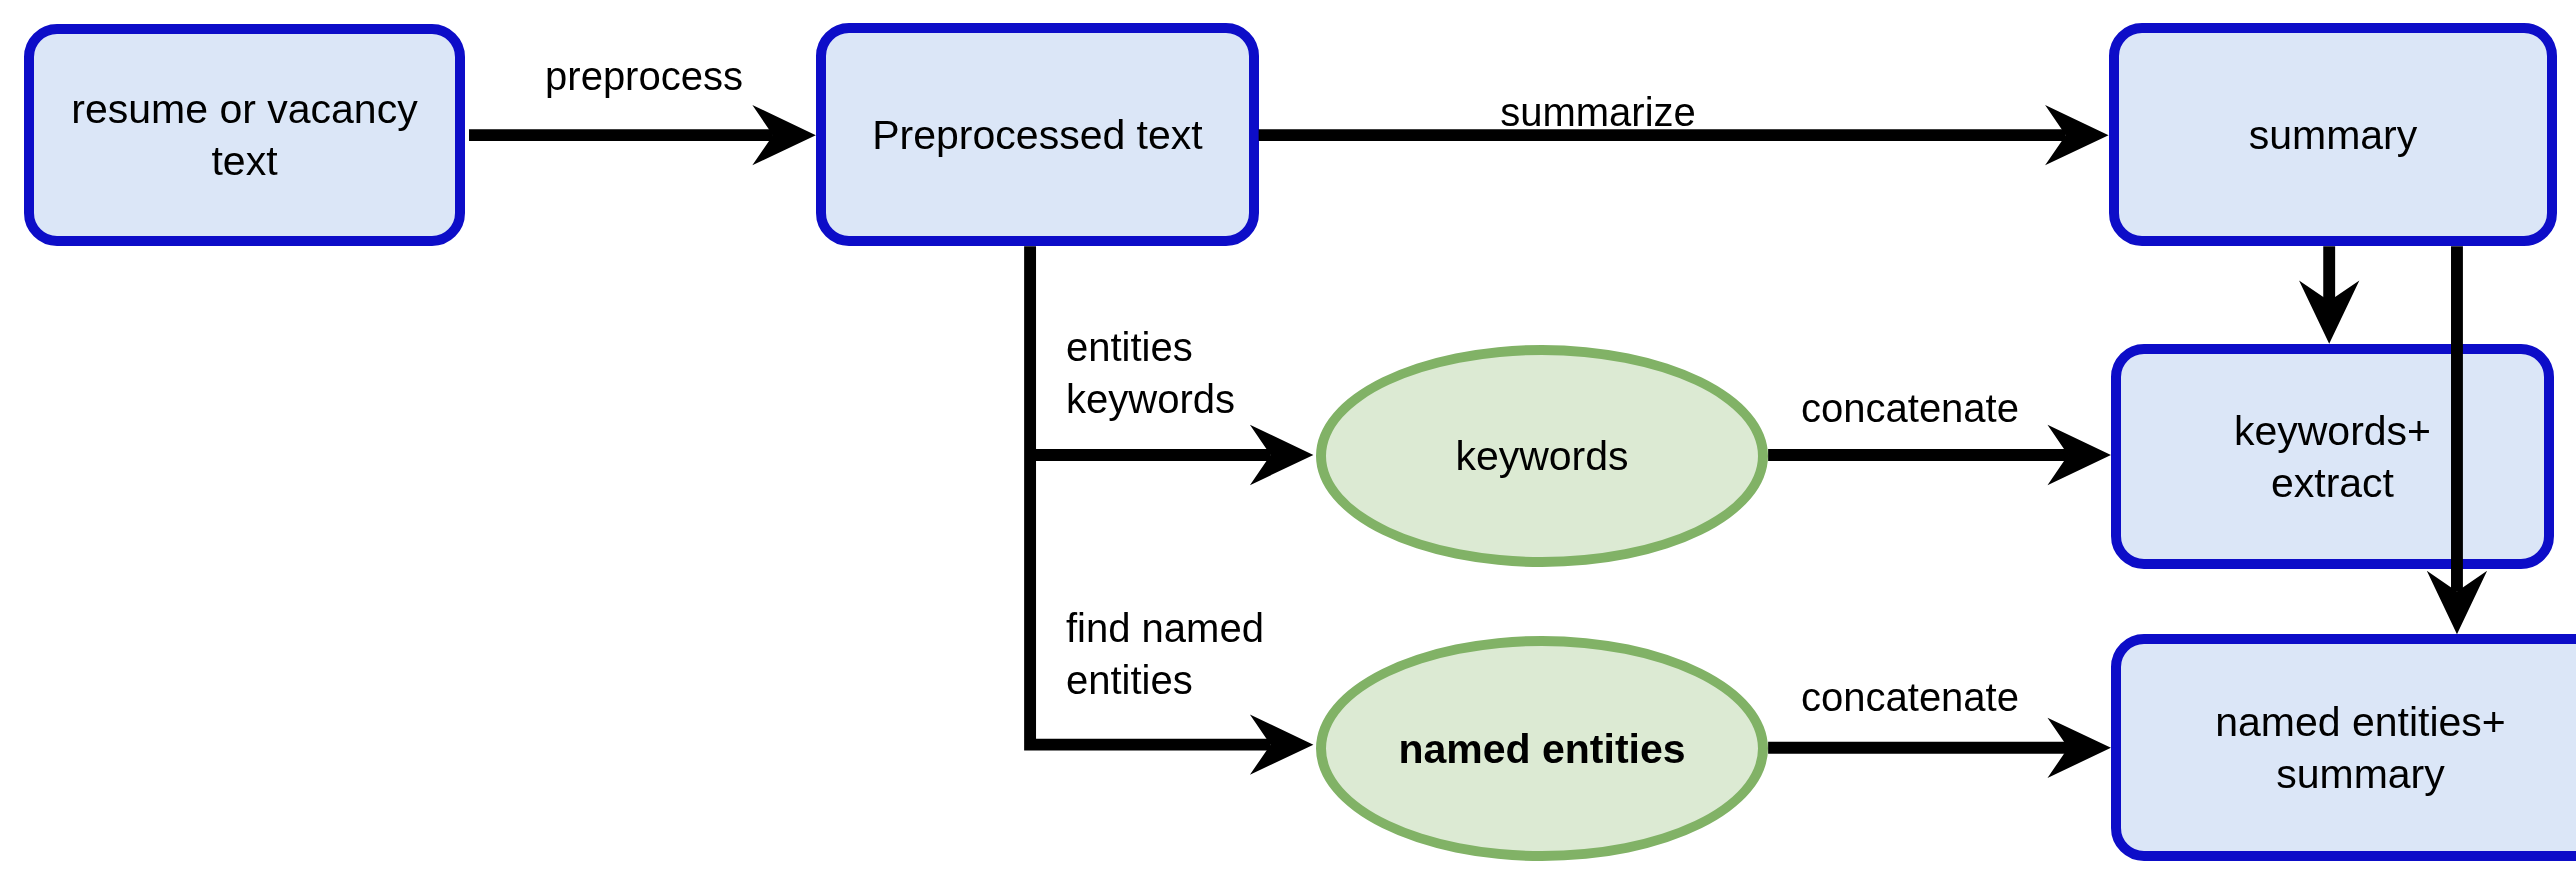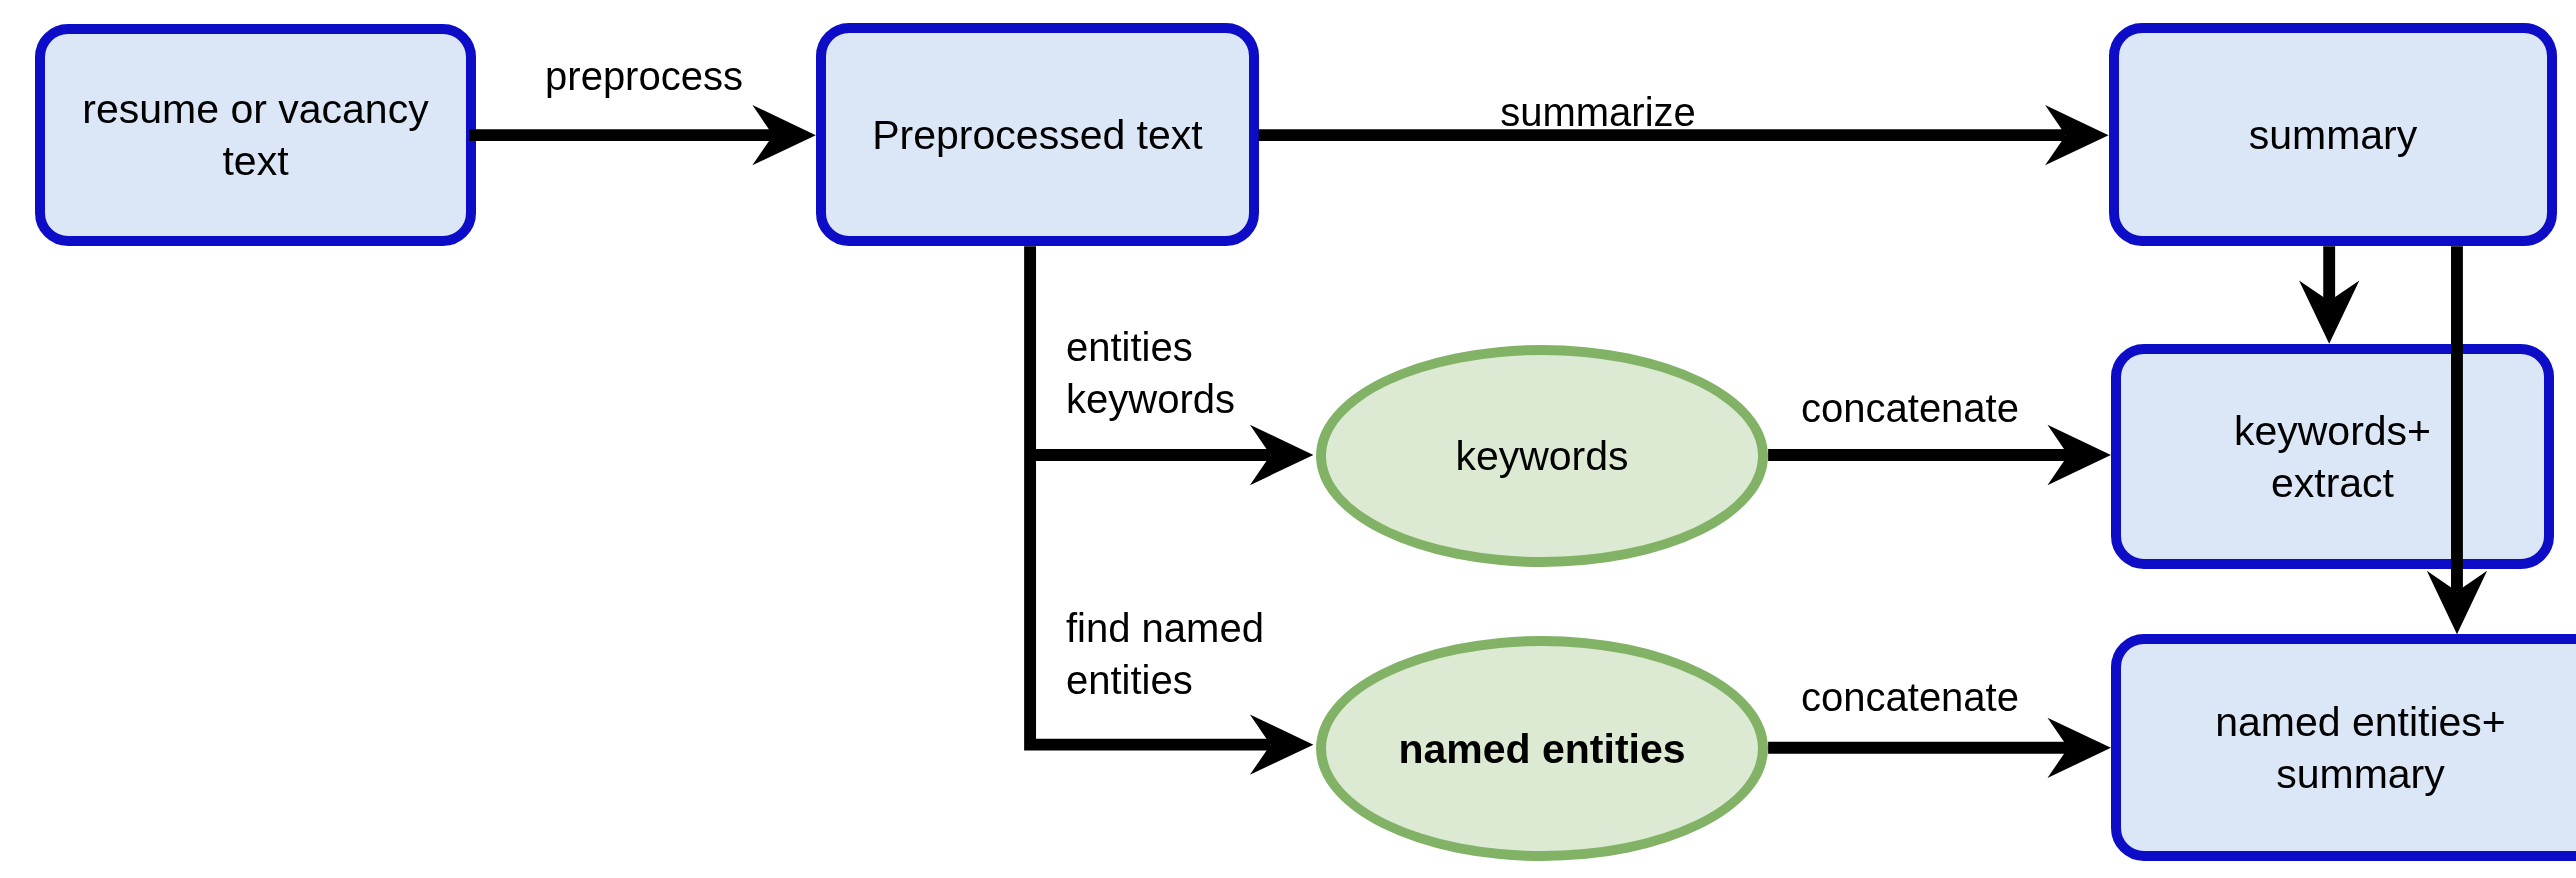--- a/index.html
+++ b/index.html
@@ -67,21 +67,21 @@
     fill: none;
     stroke-linejoin: miter;
   }
   .arrowhead { fill: var(--arrow-color); stroke: none; }
 </style>
 </head>
 <body>
 
 <div class="canvas">
 
-  <div class="node rect" style="left:35px; top:24px; width:441px; height:222px;align-items:center;">
+  <div class="node rect" style="left:24px; top:24px; width:441px; height:222px;align-items:center;">
     <span class="nlabel">resume or vacancy
 text</span>
   </div>
 
   <div class="node rect" style="left:816px; top:23px; width:443px; height:223px;">
     <span class="nlabel">Preprocessed text</span>
   </div>
 
   <div class="node rect" style="left:2109px; top:23px; width:448px; height:223px;">
     <span class="nlabel">summary</span>

